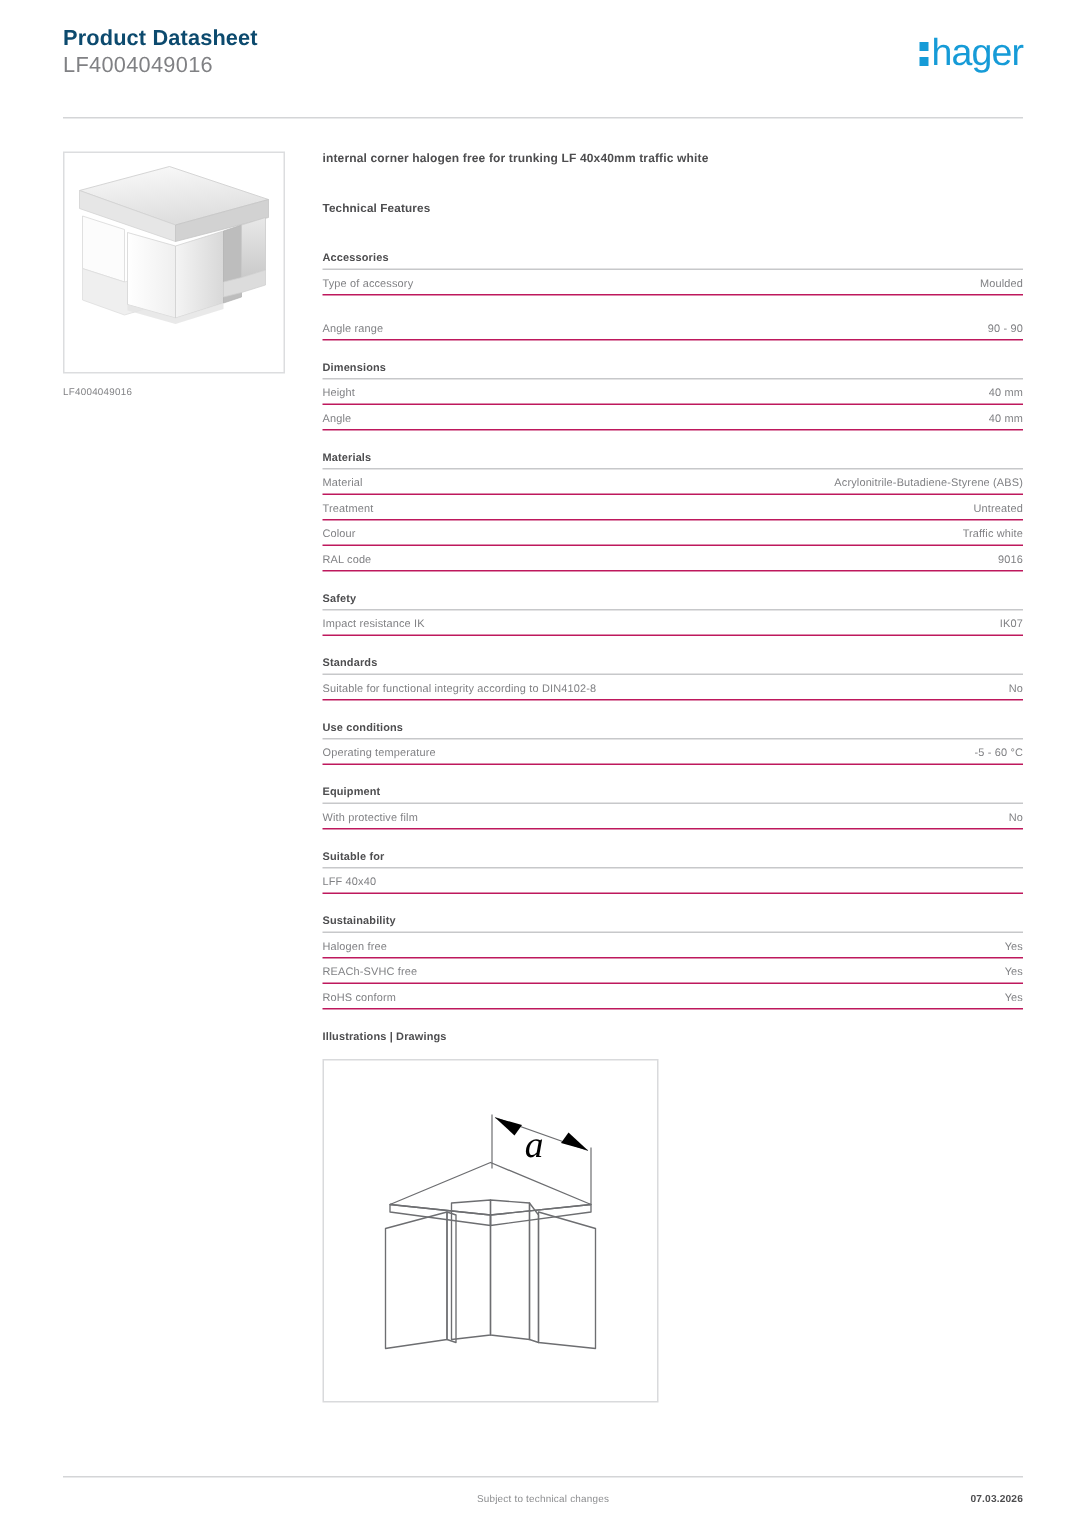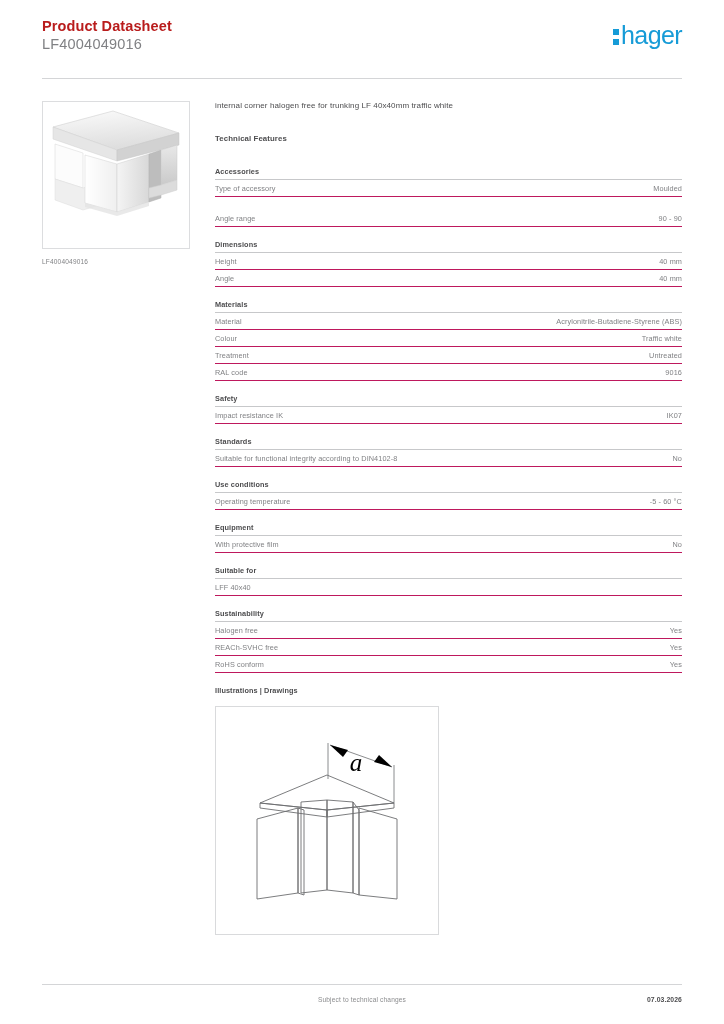--- a/index.html
+++ b/index.html
@@ -27,21 +27,21 @@
   
   .header {
     position: relative;
     height: 46px;
     padding-top: 18px;
   }
   .title-block { display: inline-block; }
   .doc-title {
     font-size: 14.5px;
     font-weight: bold;
-    color: #b91c1c;
+    color: #0c4a6e;
     letter-spacing: 0.1px;
     line-height: 17px;
   }
   .doc-ref {
     font-size: 14.5px;
     font-weight: normal;
     color: #808184;
     line-height: 18px;
     letter-spacing: 0.2px;
   }
@@ -106,21 +106,21 @@
   .photo-caption {
     font-size: 6.5px;
     color: #808184;
     margin-top: 9px;
     letter-spacing: 0.2px;
   }
 
   
   .product-name {
     font-size: 8px;
-    font-weight: normal;
+    font-weight: bold;
     color: #4d4d4f;
     letter-spacing: 0.1px;
     margin-bottom: 24px;
   }
   .section-title {
     font-size: 7.8px;
     font-weight: bold;
     color: #4d4d4f;
     letter-spacing: 0.1px;
     margin-bottom: 24px;
@@ -292,26 +292,26 @@
               <span class="value">40 mm</span>
             </div>
           </div>
           <div class="spec-group">
             <div class="group-head">Materials</div>
             <div class="spec-row">
               <span class="label">Material</span>
               <span class="value">Acrylonitrile-Butadiene-Styrene (ABS)</span>
             </div>
             <div class="spec-row">
+              <span class="label">Treatment</span>
+              <span class="value">Untreated</span>
+            </div>
+            <div class="spec-row">
               <span class="label">Colour</span>
               <span class="value">Traffic white</span>
-            </div>
-            <div class="spec-row">
-              <span class="label">Treatment</span>
-              <span class="value">Untreated</span>
             </div>
             <div class="spec-row">
               <span class="label">RAL code</span>
               <span class="value">9016</span>
             </div>
           </div>
           <div class="spec-group">
             <div class="group-head">Safety</div>
             <div class="spec-row">
               <span class="label">Impact resistance IK</span>

